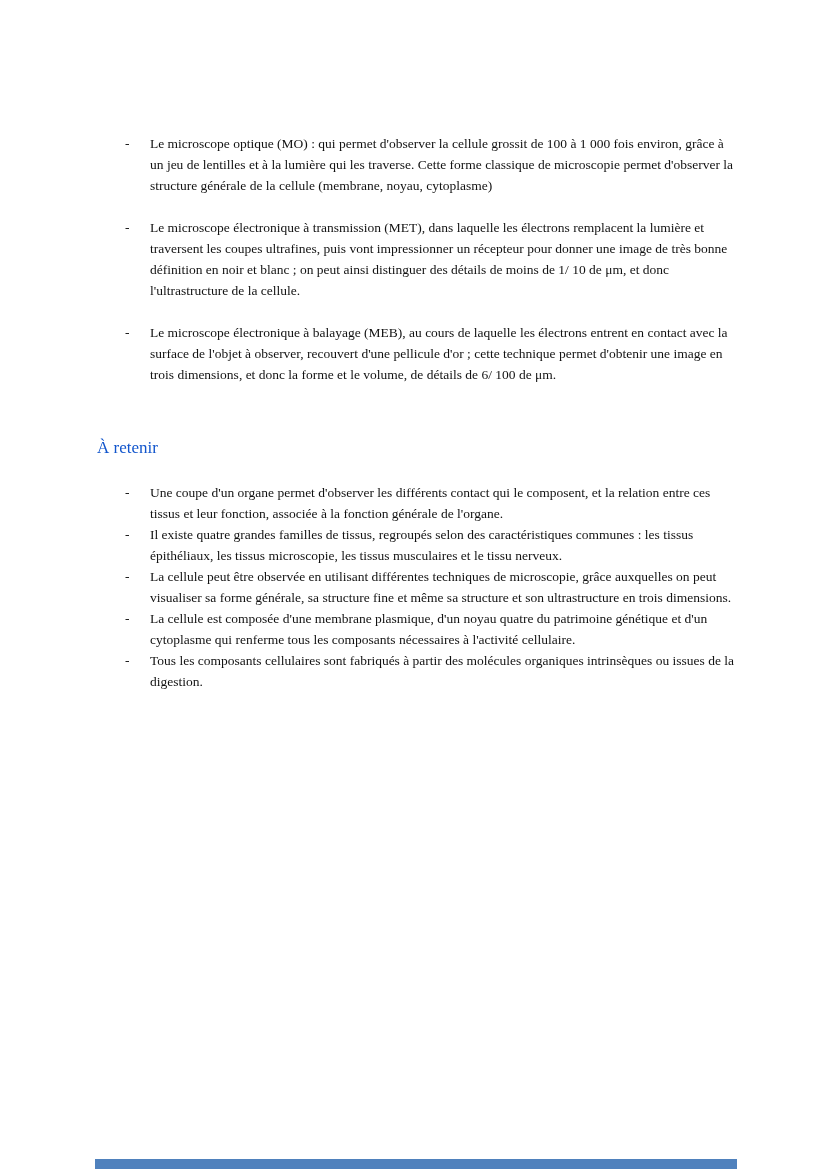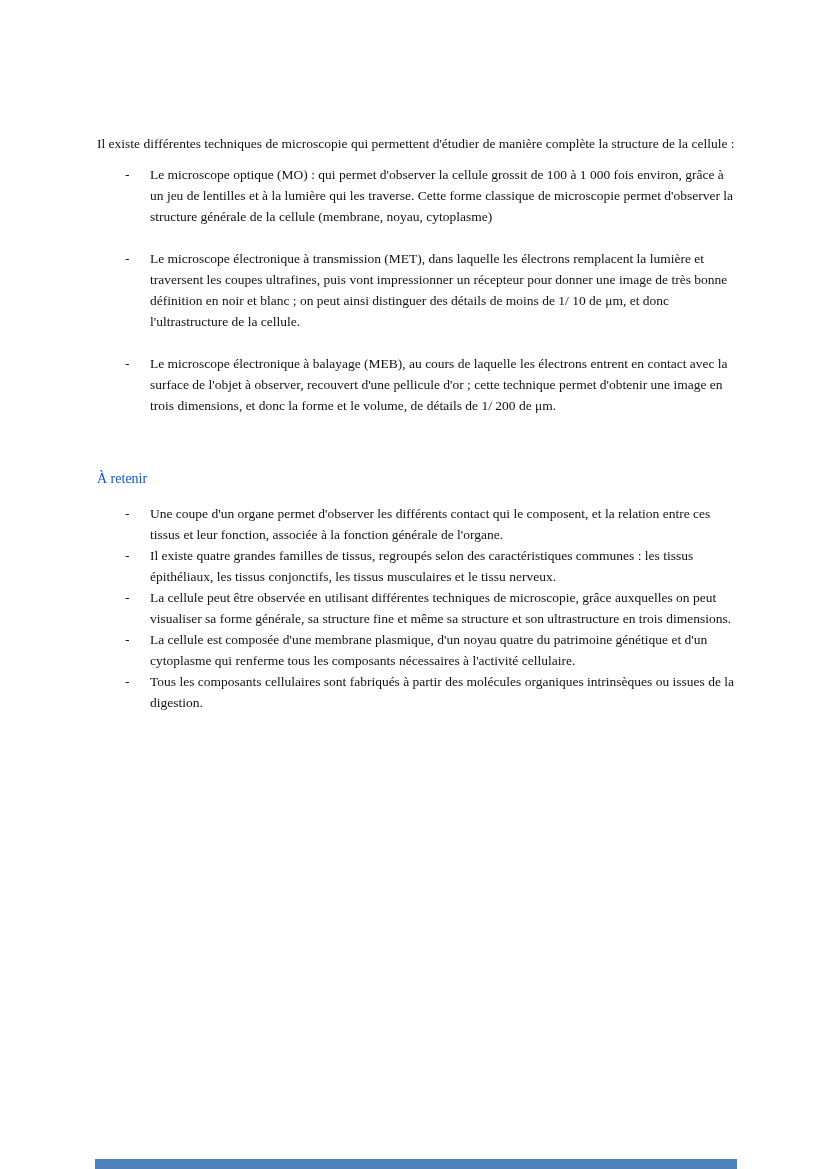--- a/index.html
+++ b/index.html
@@ -39,67 +39,66 @@
   .marker {
     flex: 0 0 auto;
     width: 25px;
     margin-left: 28px;
     text-align: left;
   }
   .item-text {
     flex: 1 1 auto;
   }
   .section-heading {
-    margin: 52px 0 14px 0;
-    font-size: 14px;
+    margin: 52px 0 24px 0;
+    font-size: 17px;
     font-weight: normal;
     color: var(--accent, #1155cc);
     line-height: 21px;
   }
   .footer-bar {
     position: absolute;
     left: 95px;
     right: 91px;
     bottom: 0;
     height: 10px;
     background: var(--footer-bar, #4f81bd);
   }
 </style>
 </head>
 <body>
 
 <div class="page">
 
-  <p class="intro">Il existe différentes techniques de microscopie qui permettent d'étudier de manière complète la structure de la cellule :</p>
 
   <div class="list list-spaced">
     <div class="list-item">
       <span class="marker">-</span>
       <span class="item-text">Le microscope optique (MO) : qui permet d'observer la cellule grossit de 100 à 1 000 fois environ, grâce à un jeu de lentilles et à la lumière qui les traverse. Cette forme classique de microscopie permet d'observer la structure générale de la cellule (membrane, noyau, cytoplasme)</span>
     </div>
     <div class="list-item">
       <span class="marker">-</span>
       <span class="item-text">Le microscope électronique à transmission (MET), dans laquelle les électrons remplacent la lumière et traversent les coupes ultrafines, puis vont impressionner un récepteur pour donner une image de très bonne définition en noir et blanc ; on peut ainsi distinguer des détails de moins de 1/ 10 de μm, et donc l'ultrastructure de la cellule.</span>
     </div>
     <div class="list-item">
       <span class="marker">-</span>
-      <span class="item-text">Le microscope électronique à balayage (MEB), au cours de laquelle les électrons entrent en contact avec la surface de l'objet à observer, recouvert d'une pellicule d'or ; cette technique permet d'obtenir une image en trois dimensions, et donc la forme et le volume, de détails de 1/ 200 de μm.</span>
+      <span class="item-text">Le microscope électronique à balayage (MEB), au cours de laquelle les électrons entrent en contact avec la surface de l'objet à observer, recouvert d'une pellicule d'or ; cette technique permet d'obtenir une image en trois dimensions, et donc la forme et le volume, de détails de 6/ 100 de μm.</span>
     </div>
   </div>
 
   <h2 class="section-heading">À retenir</h2>
 
   <div class="list">
     <div class="list-item">
       <span class="marker">-</span>
       <span class="item-text">Une coupe d'un organe permet d'observer les différents contact qui le composent, et la relation entre ces tissus et leur fonction, associée à la fonction générale de l'organe.</span>
     </div>
     <div class="list-item">
       <span class="marker">-</span>
-      <span class="item-text">Il existe quatre grandes familles de tissus, regroupés selon des caractéristiques communes : les tissus épithéliaux, les tissus conjonctifs, les tissus musculaires et le tissu nerveux.</span>
+      <span class="item-text">Il existe quatre grandes familles de tissus, regroupés selon des caractéristiques communes : les tissus épithéliaux, les tissus microscopie, les tissus musculaires et le tissu nerveux.</span>
     </div>
     <div class="list-item">
       <span class="marker">-</span>
       <span class="item-text">La cellule peut être observée en utilisant différentes techniques de microscopie, grâce auxquelles on peut visualiser sa forme générale, sa structure fine et même sa structure et son ultrastructure en trois dimensions.</span>
     </div>
     <div class="list-item">
       <span class="marker">-</span>
       <span class="item-text">La cellule est composée d'une membrane plasmique, d'un noyau quatre du patrimoine génétique et d'un cytoplasme qui renferme tous les composants nécessaires à l'activité cellulaire.</span>
     </div>
     <div class="list-item">

